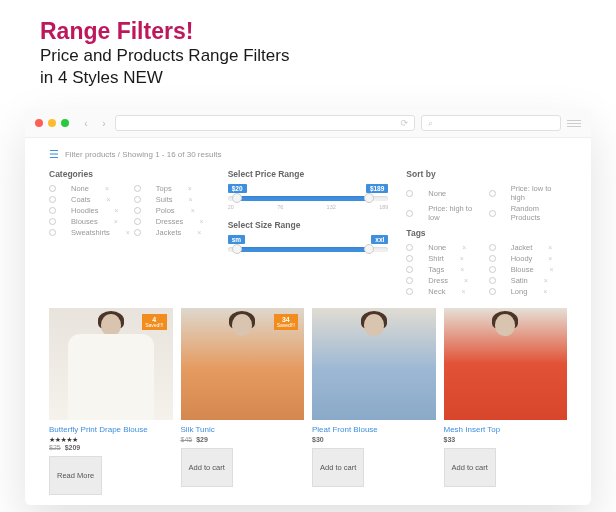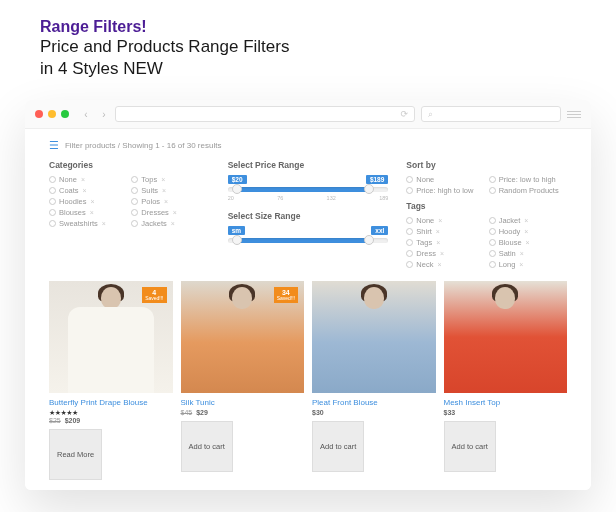--- a/index.html
+++ b/index.html
@@ -1,38 +1,38 @@
 <!DOCTYPE html>
 <html><head>
 <meta charset="utf-8">
 <style>
 *{margin:0;padding:0;box-sizing:border-box;font-family:-apple-system,BlinkMacSystemFont,'Segoe UI',sans-serif}
 body{background:#fff;width:616px;height:512px;overflow:hidden}
 .heading{padding:18px 40px 8px}
-.heading h1{font-size:16px;font-weight:700;color:#4c1d95}
+.heading h1{font-size:23px;font-weight:700;color:#be185d}
 .heading p{font-size:17px;font-weight:300;color:#1a1a1a;line-height:1.3}
 .heading .bold{font-weight:400}
 .browser{margin:12px 25px 0;background:#fff;border-radius:6px;box-shadow:0 20px 50px rgba(0,0,0,0.12);overflow:hidden}
 .chrome{display:flex;align-items:center;padding:6px 10px;background:#fafafa;border-bottom:1px solid #eee}
 .dots{display:flex;gap:5px;margin-right:10px}
 .dot{width:8px;height:8px;border-radius:50%}
 .dot.r{background:#ff5f56}.dot.y{background:#ffbd2e}.dot.g{background:#27c93f}
 .nav-btn{width:14px;height:14px;display:flex;align-items:center;justify-content:center;color:#bbb;font-size:10px;margin-right:4px}
 .url-bar{flex:1;height:16px;background:#fff;border:1px solid #e0e0e0;border-radius:3px;margin-right:6px;display:flex;align-items:center;justify-content:flex-end;padding:0 6px;color:#ccc;font-size:9px}
 .search-bar{width:140px;height:16px;background:#fff;border:1px solid #e0e0e0;border-radius:3px;display:flex;align-items:center;padding:0 6px;color:#ccc;font-size:9px}
 .hamb{width:14px;display:flex;flex-direction:column;gap:2px;margin-left:6px}
 .hamb span{height:1px;background:#ccc}
 .page{padding:10px 24px;background:#fff;font-size:8px}
 .breadcrumb{display:flex;align-items:center;color:#999;font-size:8px;margin-bottom:8px;gap:6px}
 .breadcrumb .bi{color:#3e8fde;font-size:11px}
 .filters{display:flex;gap:18px;margin-bottom:12px}
 .fcol{flex:1}
 .fcol h4{color:#666;font-size:8.5px;font-weight:600;margin-bottom:5px}
 .radio-grid{display:grid;grid-template-columns:1fr 1fr;gap:2px 4px}
-.radio-item{display:flex;align-items:center;gap:3px;font-size:7.5px;color:#999}
+.radio-item{display:flex;align-items:center;gap:15px;font-size:7.5px;color:#999}
 .radio-item .ring{width:7px;height:7px;border:1px solid #ccc;border-radius:50%;flex-shrink:0}
 .radio-item .xx{font-size:7px;color:#ccc;margin-left:1px}
 .slider-wrap{margin-bottom:10px}
 .slider-labels{display:flex;justify-content:space-between;margin-bottom:3px}
 .slider-labels span{background:#3e8fde;color:#fff;font-size:6.5px;padding:1px 4px;border-radius:1px;font-weight:600}
 .slider-track{height:5px;background:linear-gradient(90deg,#f0f0f0 0%,#f0f0f0 6%,#3e8fde 6%,#3e8fde 88%,#f0f0f0 88%);border-radius:3px;position:relative;box-shadow:inset 0 1px 2px rgba(0,0,0,0.1)}
 .slider-handle{position:absolute;width:10px;height:10px;background:#f5f5f5;border:1px solid #ccc;border-radius:50%;top:-3px}
 .slider-ticks{display:flex;justify-content:space-between;font-size:5.5px;color:#bbb;margin-top:3px}
 .swatches{display:flex;flex-wrap:wrap;gap:4px;max-width:90px}
 .swatch{width:16px;height:16px;border:1px solid #e0e0e0}
@@ -44,21 +44,21 @@
 .products{display:flex;gap:8px}
 .product{flex:1;position:relative}
 .product-img{width:100%;height:112px;background:#f0ede8;position:relative;overflow:hidden}
 .badge{position:absolute;top:6px;right:6px;background:#f28c1c;color:#fff;font-size:7px;text-align:center;padding:2px 3px;line-height:1;font-weight:600}
 .badge .off{font-size:5px;display:block;font-weight:400}
 .product-title{font-size:8px;color:#3e8fde;margin-top:5px;font-weight:500}
 .product-meta{font-size:7px;color:#999;margin-top:2px}
 .stars{color:#333;font-size:7px;letter-spacing:-0.5px}
 .price-cur{color:#666;font-weight:600}
 .price-old{text-decoration:line-through;margin-right:2px}
-.btn{display:inline-block;margin-top:5px;background:#ececec;border:1px solid #ddd;padding:20px 7px;font-size:7.5px;color:#555;cursor:pointer}
+.btn{display:inline-block;margin-top:5px;background:#ececec;border:1px solid #ddd;padding:14px 7px;font-size:7.5px;color:#555;cursor:pointer}
 
 .figure{position:absolute;inset:0}
 .p1{background:linear-gradient(180deg,#e8e4dd 0%,#f5f2eb 100%)}
 .p2{background:linear-gradient(180deg,#ded8cd 0%,#e59a5f 55%,#d4884f 100%)}
 .p3{background:linear-gradient(180deg,#e0dcd3 0%,#9db8d4 55%,#8aa9c8 100%)}
 .p4{background:linear-gradient(180deg,#e5e0d6 0%,#e15236 50%,#d8452b 100%)}
 .head{position:absolute;top:6px;left:50%;transform:translateX(-50%);width:20px;height:22px;background:#d9c4af;border-radius:50% 50% 45% 45%}
 .hair{position:absolute;top:3px;left:50%;transform:translateX(-50%);width:26px;height:18px;background:#4a3528;border-radius:50% 50% 30% 30%}
 .torso1{position:absolute;top:26px;left:15%;right:15%;bottom:0;background:#f8f6f0;border-radius:12px 12px 0 0}
 </style>

